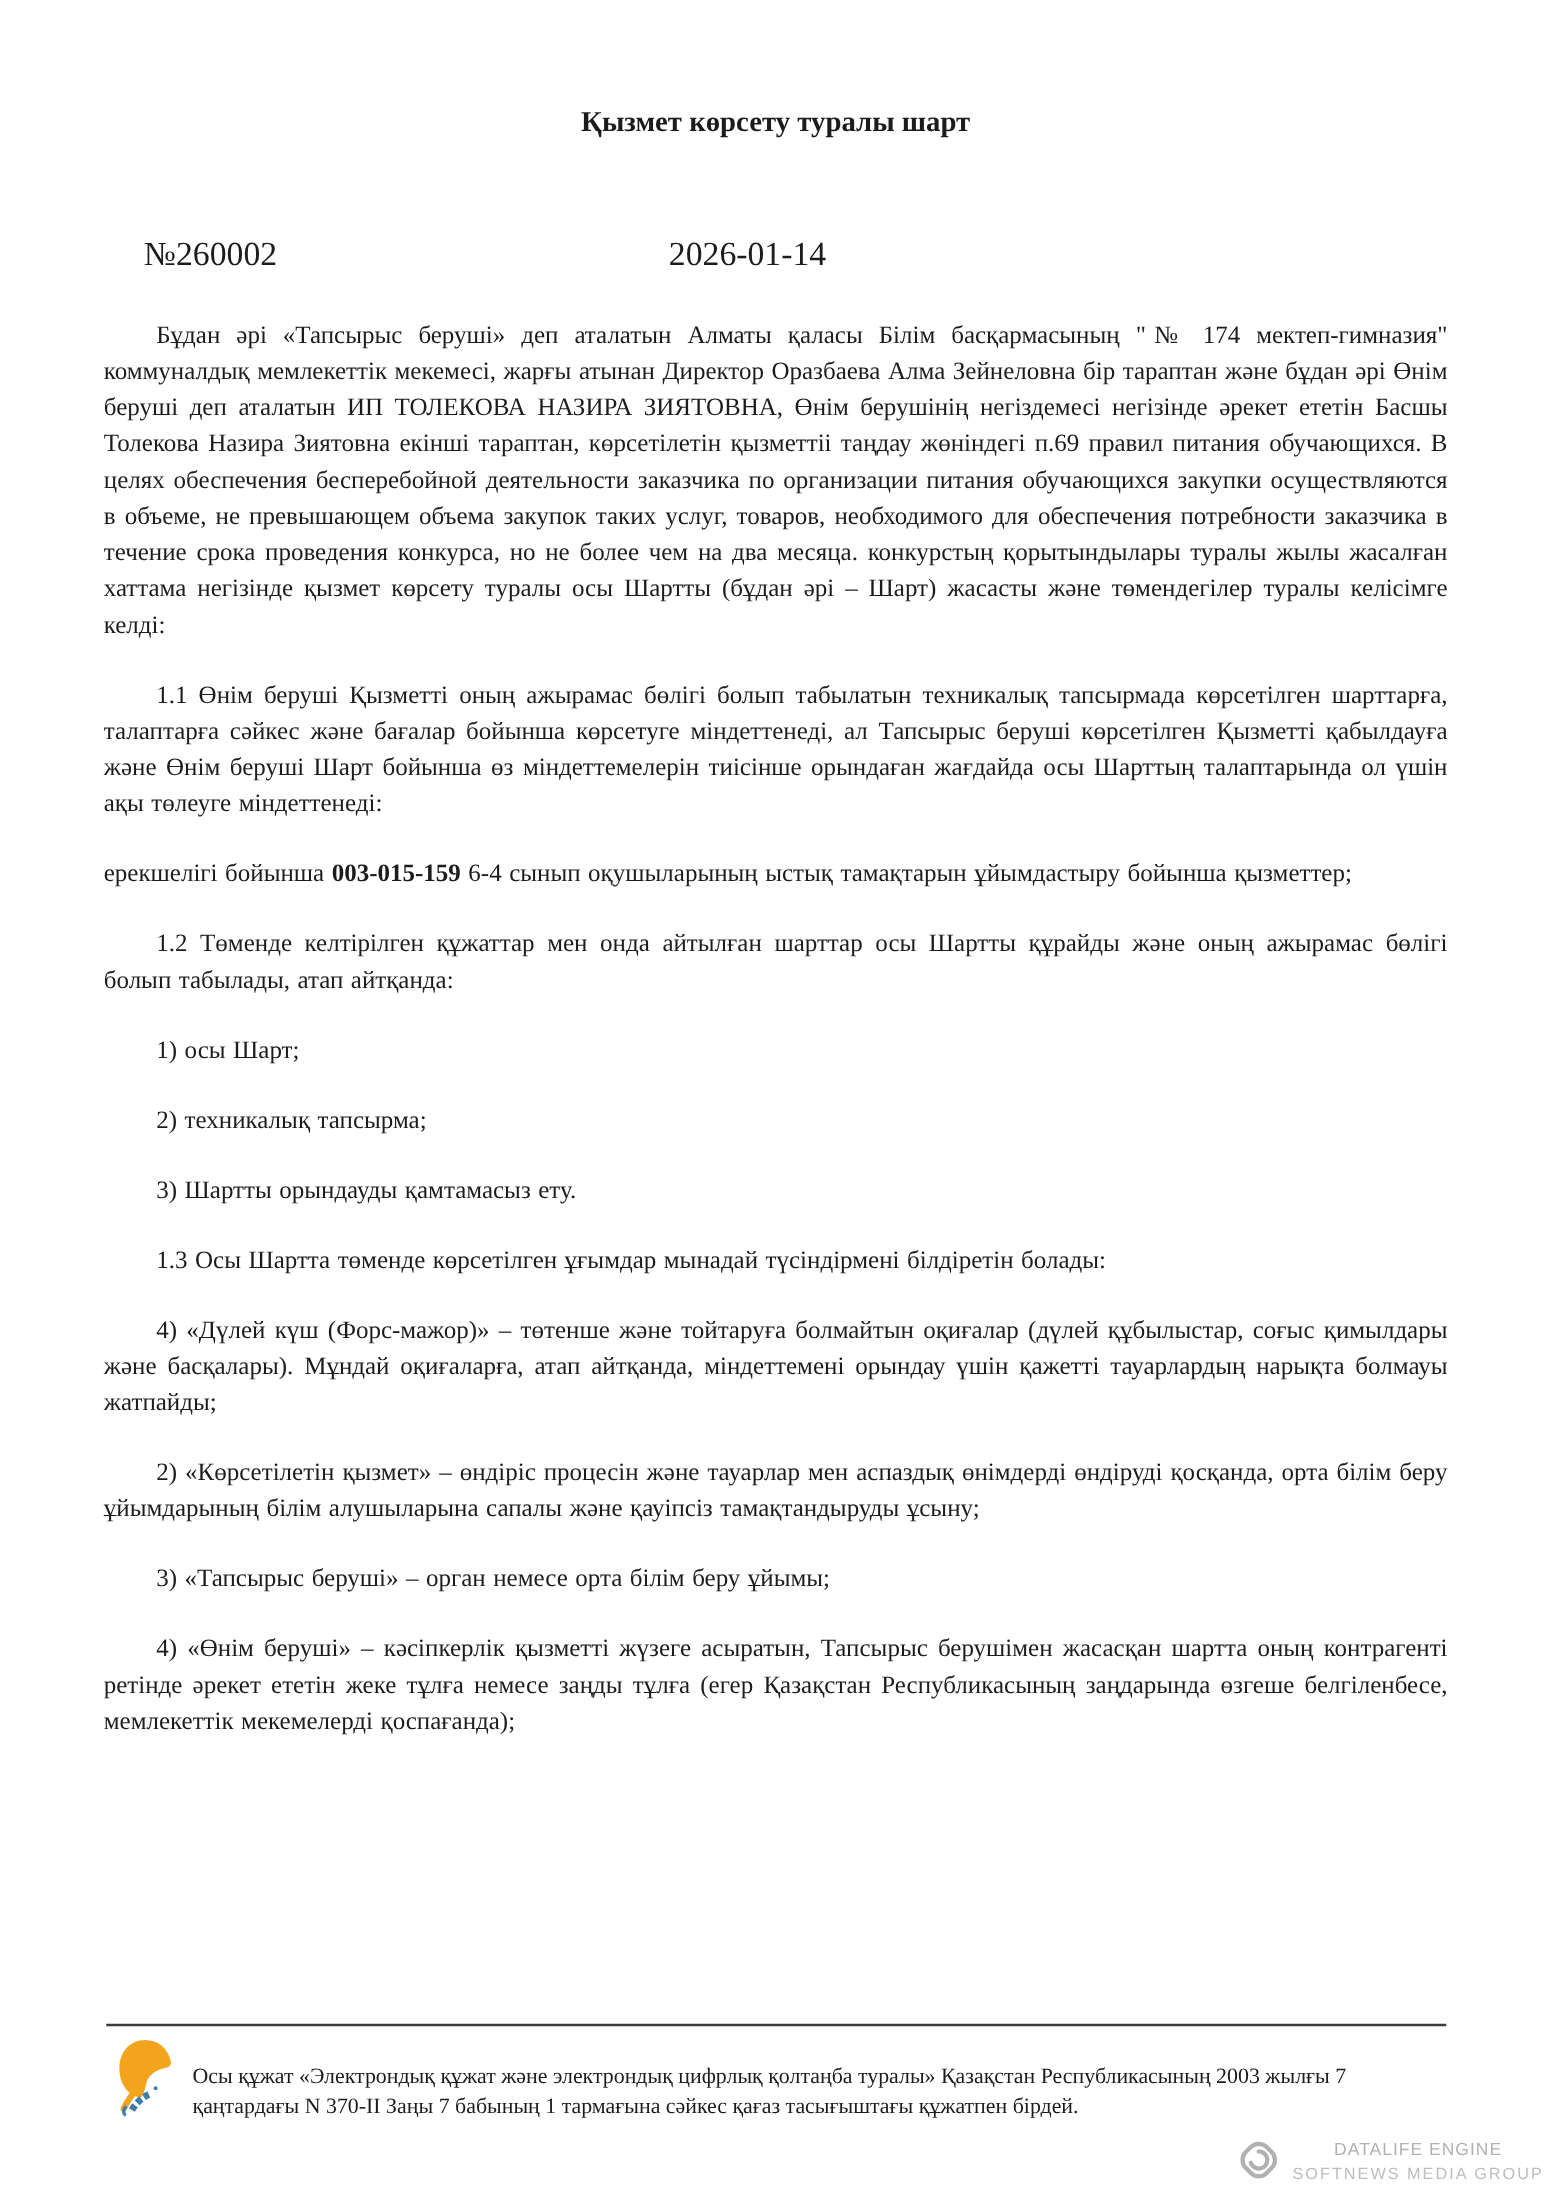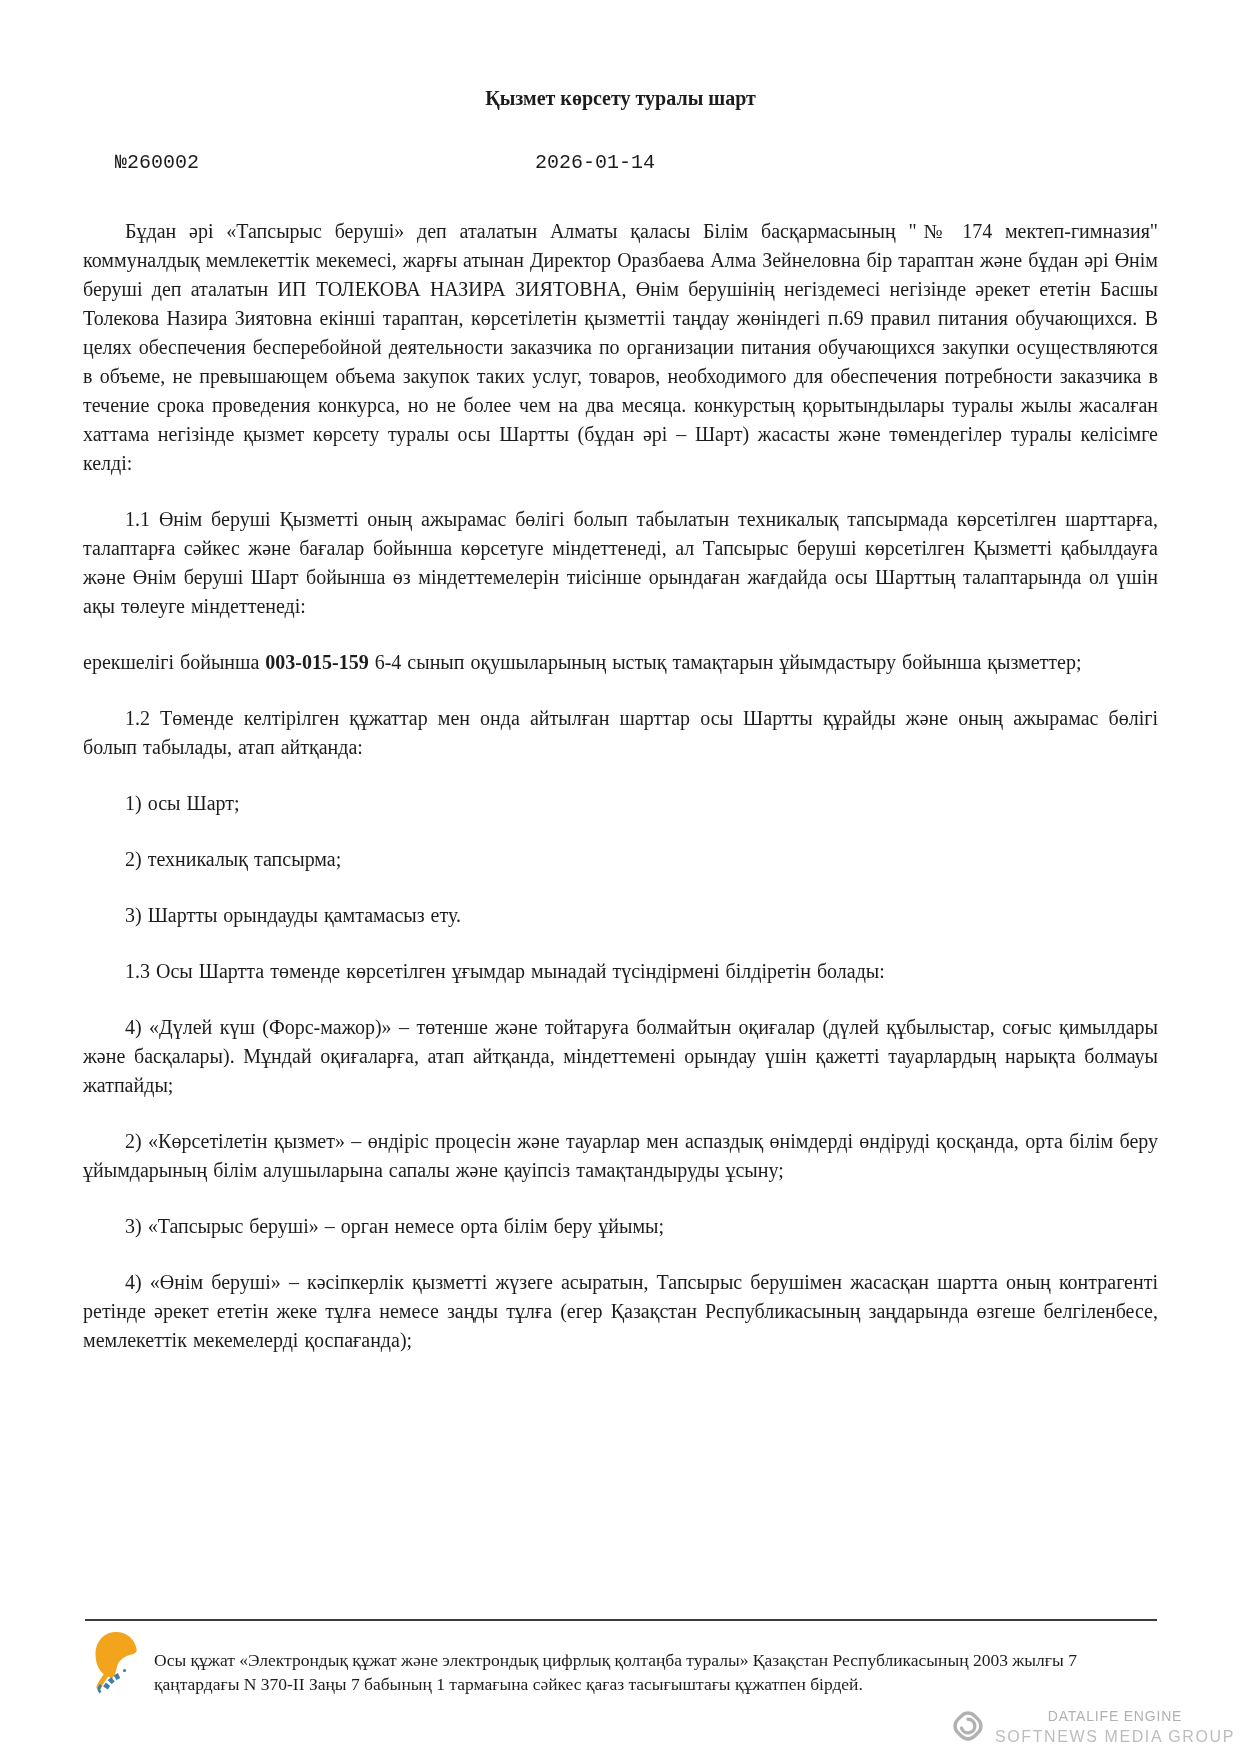--- a/index.html
+++ b/index.html
@@ -10,30 +10,29 @@
     overflow: hidden;
     font-family: "Liberation Serif", "DejaVu Serif", serif;
     color: #1c1c1c;
   }
   .page { padding: 0 83px; }
 
   .doc-title {
     padding-top: 84px;
     text-align: center;
     font-weight: bold;
-    font-size: 20px;
+    font-size: 23px;
     line-height: 28px;
   }
 
   .meta-row {
     position: relative;
-    margin-top: 39px;
+    margin-top: 76px;
     height: 26px;
-    font-size: 20px;
-    font-family: Liberation Mono, monospace;
+    font-size: 27px;
   }
   .doc-number { position: absolute; left: 32px; top: 0; }
   .doc-date   { position: absolute; left: 452px; top: 0; }
 
   p.body-par {
     font-size: 20px;
     line-height: 29px;
     text-align: justify;
     margin: 27px 0 0 0;
     text-indent: 42px;
@@ -80,21 +79,21 @@
   .wm-eye { flex: none; width: 36px; height: 36px; margin-right: 9px; }
   .wm-title {
     font-size: 14px;
     font-weight: normal;
     letter-spacing: 0.8px;
     color: #b1b1b4;
     line-height: 20px;
     text-align: center;
   }
   .wm-sub {
-    font-size: 16px;
+    font-size: 13px;
     letter-spacing: 1.6px;
     color: #bdbdc0;
     margin-top: 2px;
   }
 </style>
 </head>
 <body>
 
 <div class="page">
 

